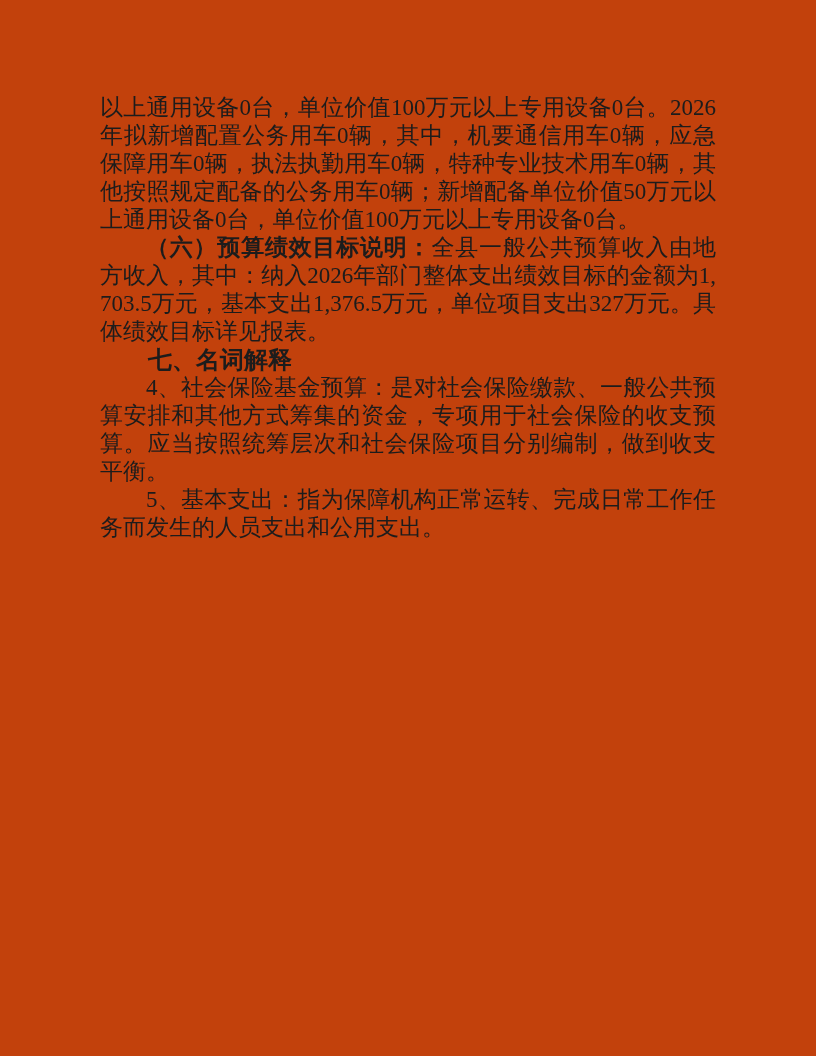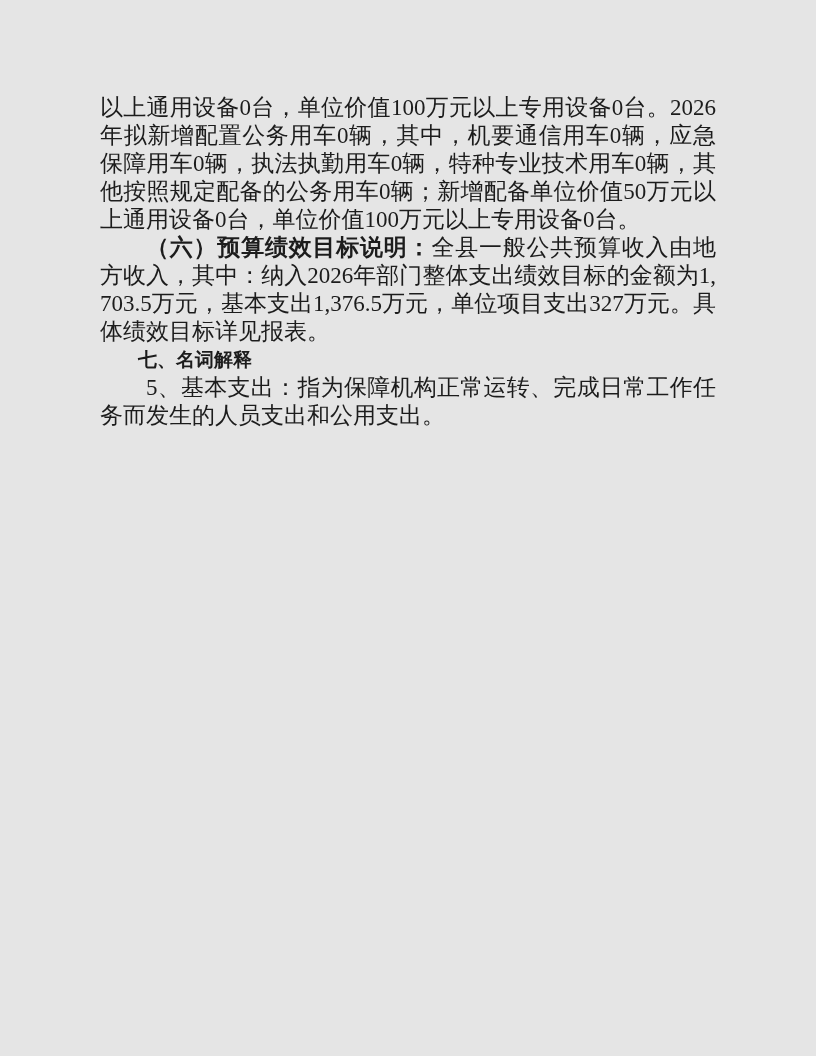--- a/index.html
+++ b/index.html
@@ -10,58 +10,59 @@
   body {
     width: 816px;
     height: 1056px;
     overflow: hidden;
   }
   .page {
     box-sizing: border-box;
     width: 816px;
     height: 1056px;
     padding: 94px 100px 0 100px;
-    background: #e5e5e5;
+    background: #c2410c;
     font-family: "Liberation Serif", "DejaVu Serif", serif;
     font-size: 23px;
     line-height: 28px;
     color: #1c1c1c;
   }
   .para {
     margin: 0;
     text-align: justify;
     text-indent: 2em;
     word-break: break-all;
   }
   .para.no-indent {
     text-indent: 0;
   }
   .lead-bold {
     font-weight: bold;
   }
   .heading {
     margin: 0;
-    font-size: 19px;
+    font-size: 24px;
     line-height: 28px;
     font-weight: bold;
     text-indent: 2em;
     text-align: left;
   }
 </style>
 </head>
 <body>
 
 <div class="page">
 
   <p class="para no-indent">以上通用设备0台，单位价值100万元以上专用设备0台。2026年拟新增配置公务用车0辆，其中，机要通信用车0辆，应急保障用车0辆，执法执勤用车0辆，特种专业技术用车0辆，其他按照规定配备的公务用车0辆；新增配备单位价值50万元以上通用设备0台，单位价值100万元以上专用设备0台。</p>
 
   <p class="para"><span class="lead-bold">（六）预算绩效目标说明：</span><span>全县一般公共预算收入由地方收入，其中：纳入2026年部门整体支出绩效目标的金额为1,703.5万元，基本支出1,376.5万元，单位项目支出327万元。具体绩效目标详见报表。</span></p>
 
   <h2 class="heading">七、名词解释</h2>
 
 
 
 
+  <p class="para">4、社会保险基金预算：是对社会保险缴款、一般公共预算安排和其他方式筹集的资金，专项用于社会保险的收支预算。应当按照统筹层次和社会保险项目分别编制，做到收支平衡。</p>
 
   <p class="para">5、基本支出：指为保障机构正常运转、完成日常工作任务而发生的人员支出和公用支出。</p>
 
 
 </div>
 
 </body></html>

